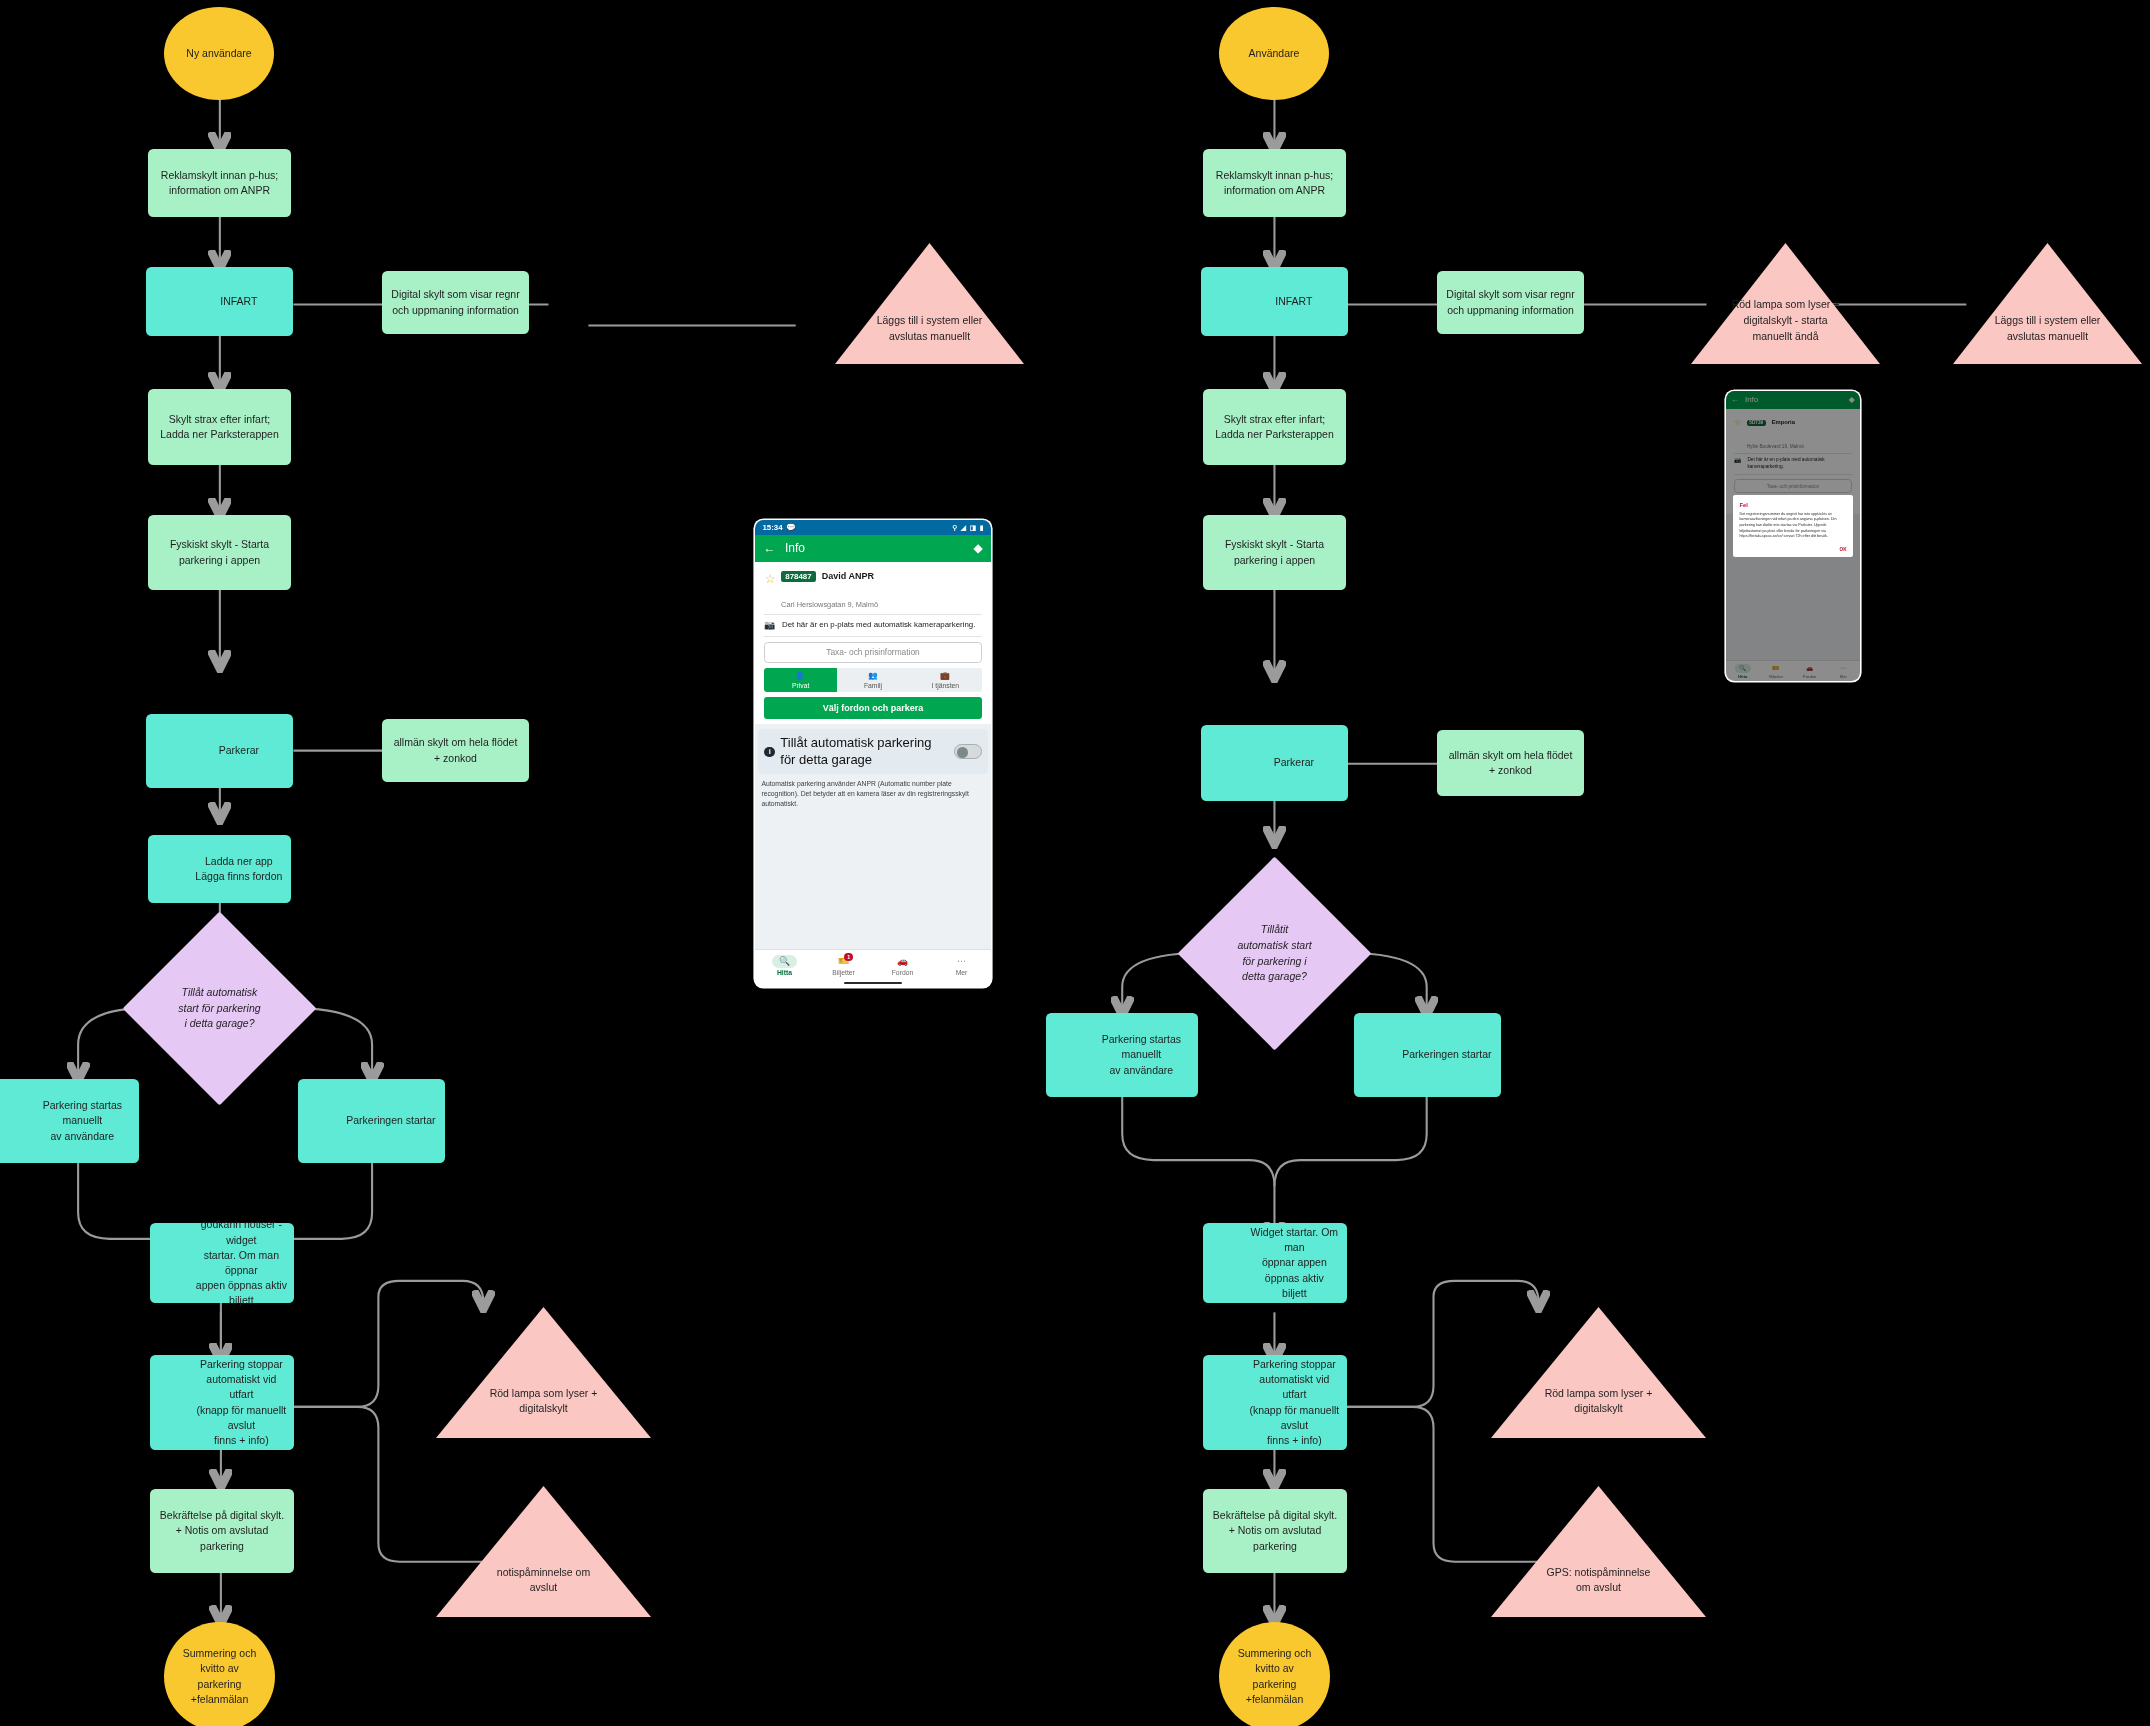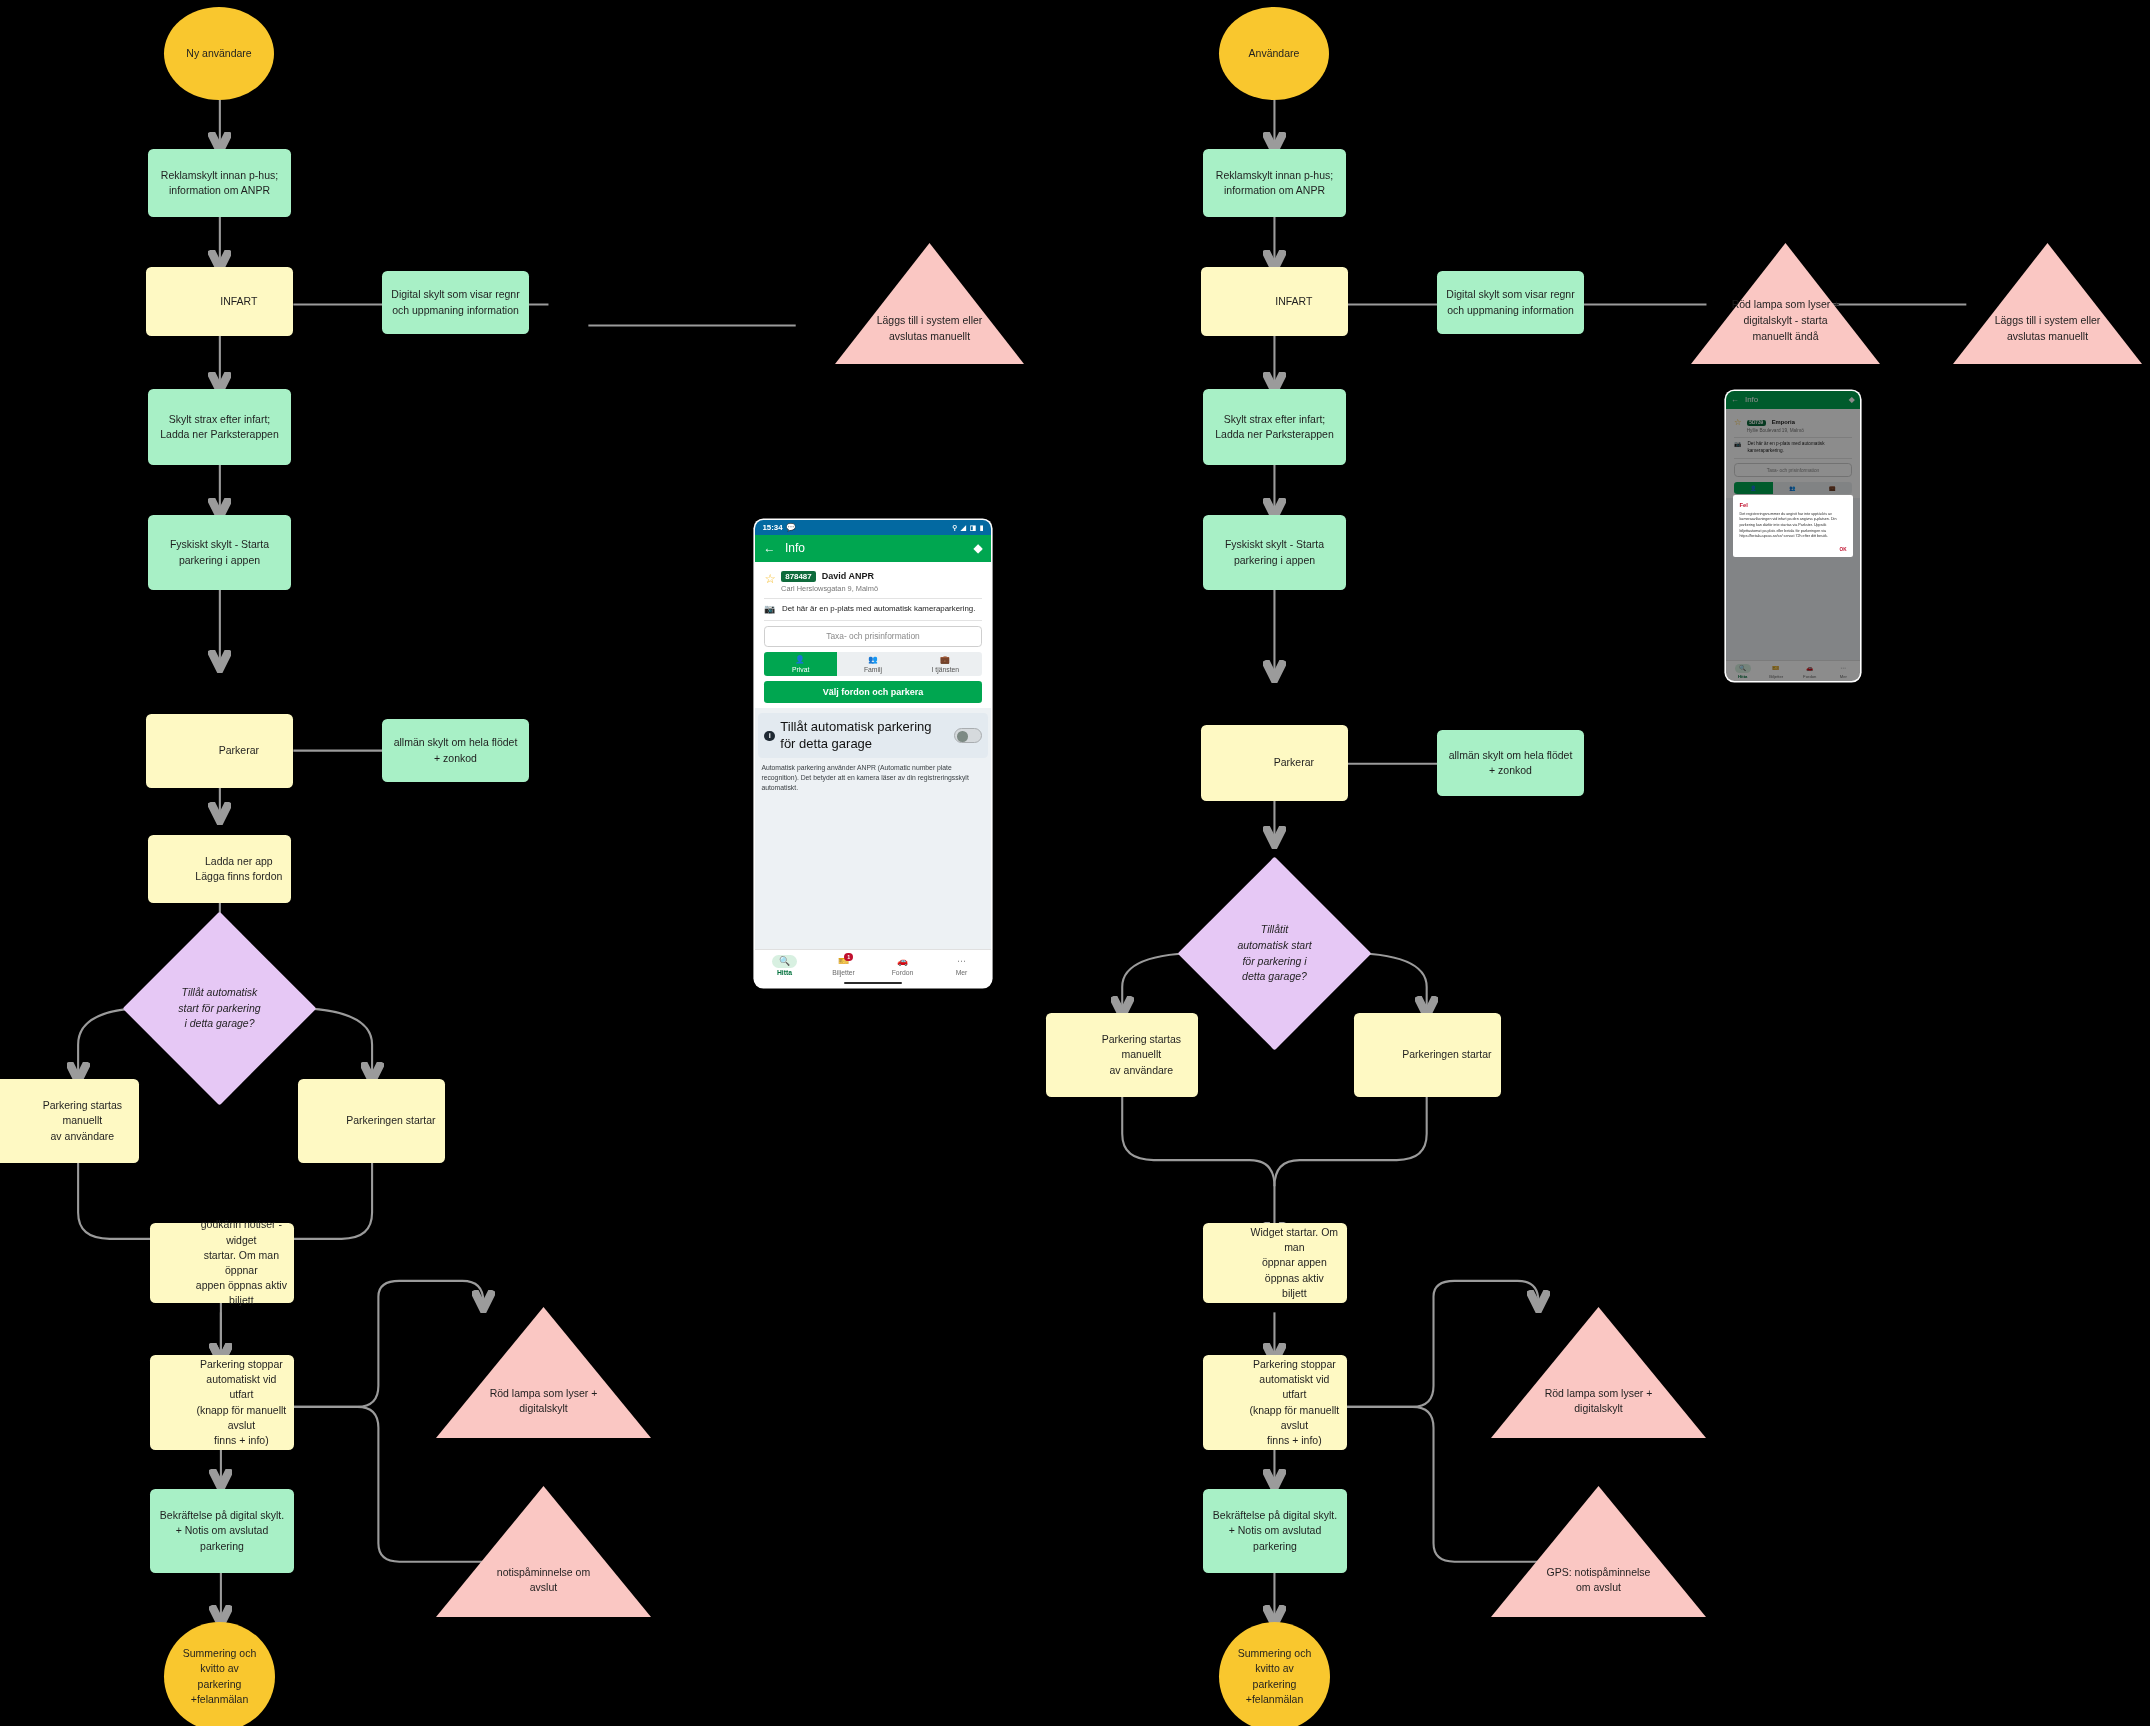--- a/index.html
+++ b/index.html
@@ -23,21 +23,21 @@
     justify-content: center;
     text-align: center;
     color: #1f1f1f;
     line-height: 1.45;
     white-space: pre-line;
     font-size: 10.5px;
     padding: 3.2px 5.3px;
   }
   .n-rect { border-radius: 5.3px; }
   .n-green  { background: #A8F0C6; }
-  .n-blue   { background: #fef9c3; padding-left: 44px; }
+  .n-blue   { background: #5eead4; padding-left: 44px; }
   .n-yellow { background: #F9C72E; border-radius: 50%; }
 
   .diamond-wrap { position: absolute; font-style: italic; }
   .diamond-wrap .dshape {
     position: absolute; inset: 0;
     background: #E6C8F5;
     transform: rotate(45deg);
     border-radius: 2.1px;
   }
   .diamond-wrap .dtext {
@@ -91,21 +91,21 @@
   .ph-appbar .spacer { flex: 1; }
   .ph-card { background: #fff; margin: 3.2px 3.2px 0; border-radius: 4.2px; padding: 5.3px 6.3px; }
   .ph-row1 { display: flex; align-items: flex-start; gap: 5.3px; }
   .ph-star { color: #F5B920; font-size: 12.6px; line-height: 1; margin-top: 2.1px; }
   .ph-zone {
     background: #0E6B3C; color: #fff; font-weight: bold;
     padding: 1.1px 4.2px; border-radius: 2.1px; font-size: 7.9px;
     display: inline-block;
   }
   .ph-name { font-weight: bold; font-size: 9px; color: #1a1a1a; margin-left: 3.7px; }
-  .ph-addr { color: #777; font-size: 7.4px; margin-top: 2px; }
+  .ph-addr { color: #777; font-size: 7.4px; margin-top: 18px; }
   .ph-div { height: 0.5px; background: #e3e3e3; margin: 5.3px 0; }
   .ph-camrow { display: flex; gap: 6.3px; align-items: flex-start; }
   .ph-camtext { font-size: 7.9px; color: #222; line-height: 1.35; }
   .ph-pricebtn {
     border: 0.5px solid #cfcfcf; border-radius: 3.7px;
     text-align: center; color: #8a8a8a; font-size: 8.4px;
     padding: 4.7px 0; margin-top: 5.3px;
   }
   .ph-segs { display: flex; margin-top: 5.3px; border-radius: 3.2px; overflow: hidden; background: #eceff1; }
   .ph-seg { flex: 1; text-align: center; padding: 3.2px 0 3.7px; font-size: 6.8px; color: #555; }

